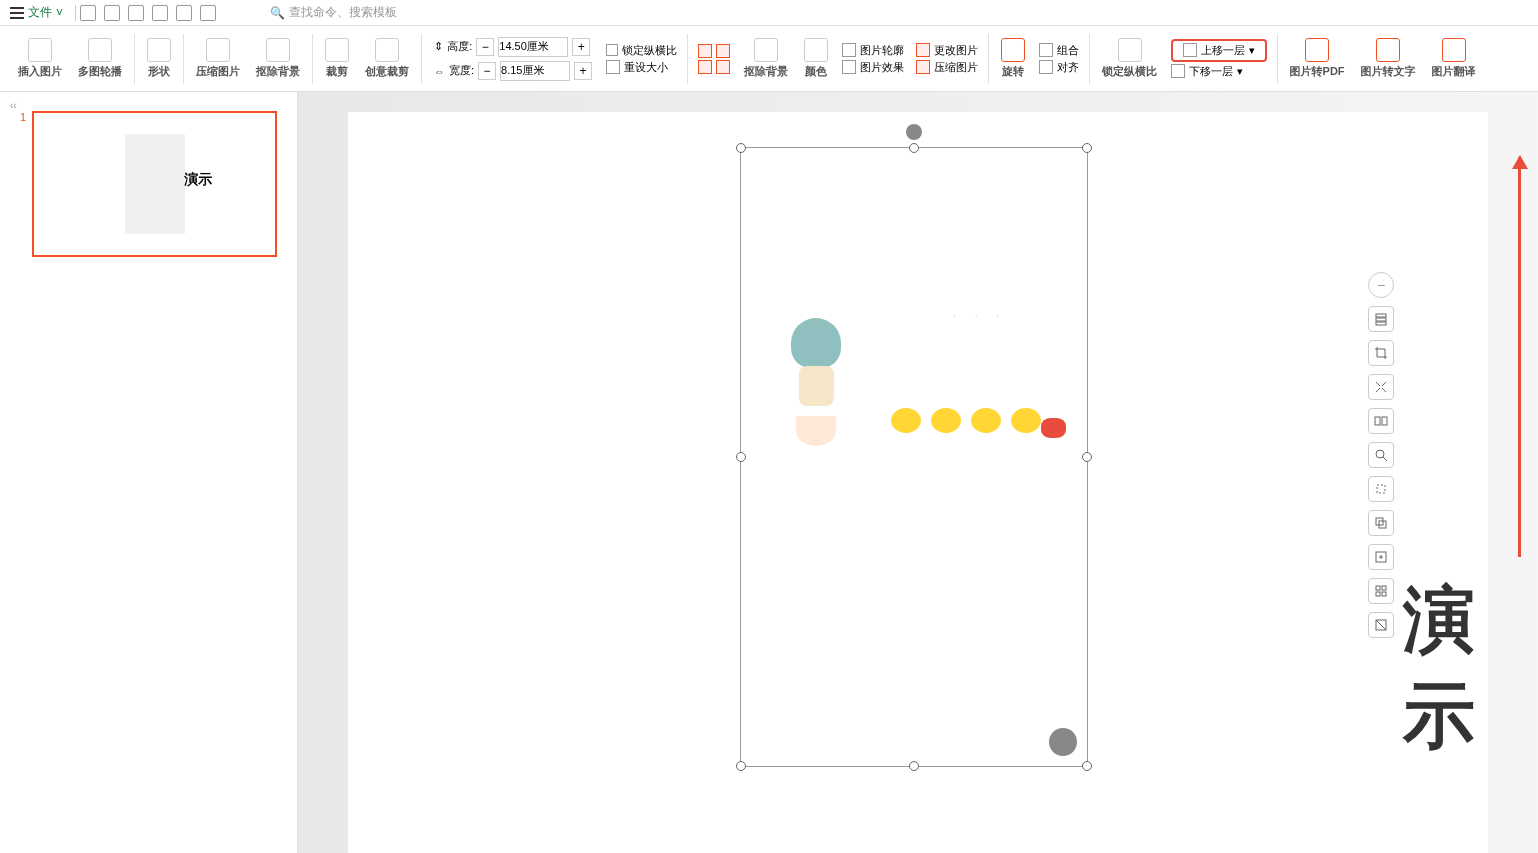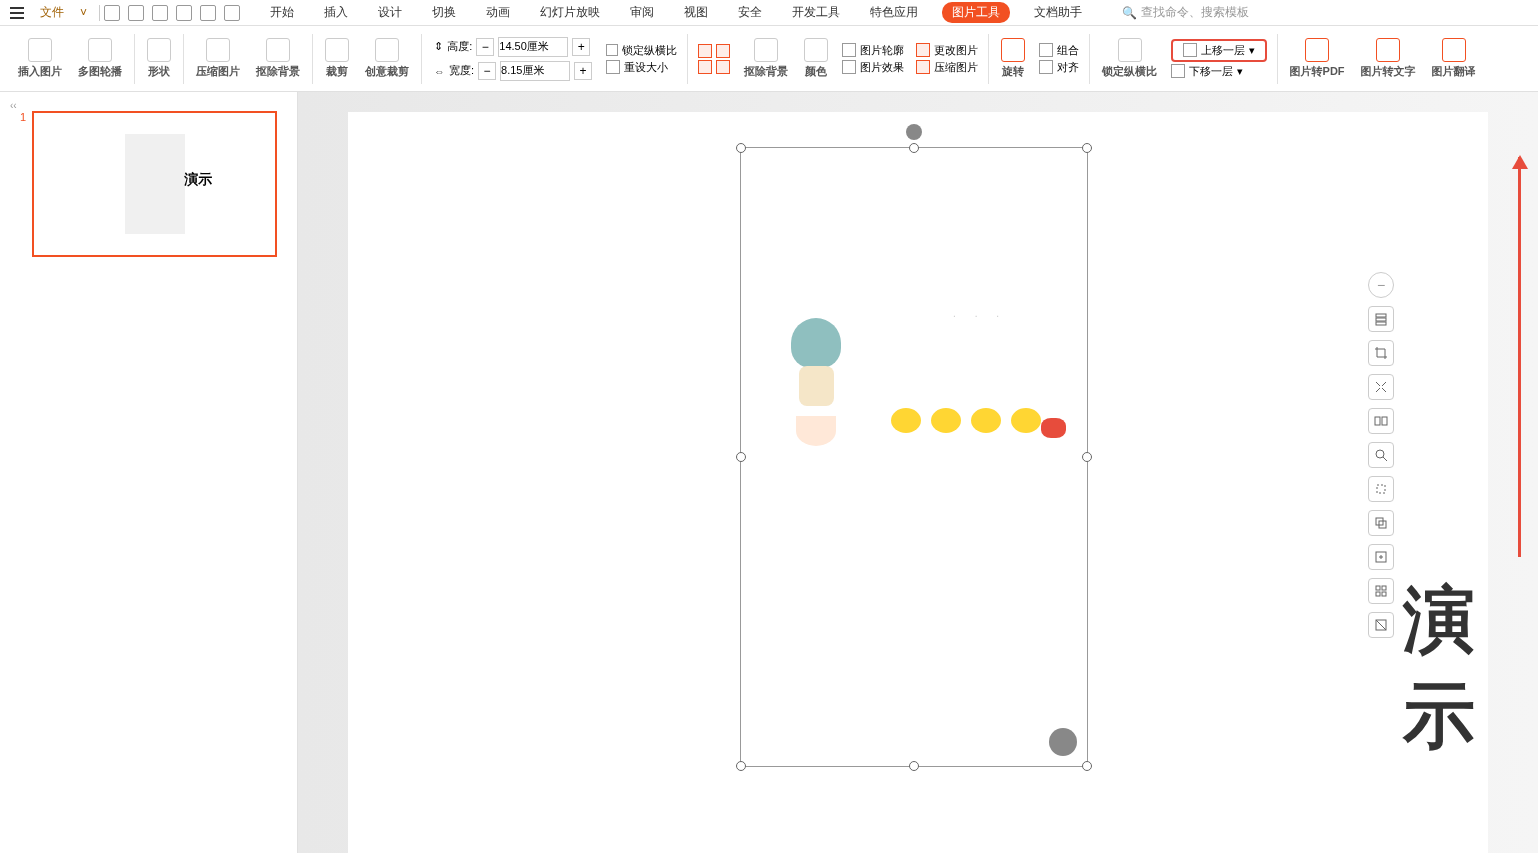--- a/index.html
+++ b/index.html
@@ -1,19 +1,19 @@
 <!DOCTYPE html>
 <html><head>
   <meta charset="utf-8">
   <style>
     * { margin: 0; padding: 0; box-sizing: border-box; font-family: "Microsoft YaHei", sans-serif; }
     body { background: #fff; width: 1538px; height: 853px; overflow: hidden; }
     
     .menu-bar { height: 26px; display: flex; align-items: center; padding: 0 10px; gap: 4px; border-bottom: 1px solid #e0e0e0; font-size: 12px; }
-    .menu-file { display: flex; align-items: center; gap: 16px; margin-right: 8px; color: #a16207; }
+    .menu-file { display: flex; align-items: center; gap: 4px; margin-right: 8px; color: #15803d; }
     .menu-file-icon { width: 14px; height: 2px; background: #333; position: relative; }
     .menu-file-icon::before, .menu-file-icon::after { content: ''; position: absolute; width: 14px; height: 2px; background: #333; left: 0; }
     .menu-file-icon::before { top: -5px; }
     .menu-file-icon::after { top: 5px; }
     .quick-icons { display: flex; gap: 8px; margin-right: 20px; }
     .qicon { width: 16px; height: 16px; border: 1px solid #999; border-radius: 2px; }
     .menu-tabs { display: flex; gap: 18px; align-items: center; }
     .menu-tab { color: #333; cursor: pointer; padding: 2px 6px; }
     .menu-tab.active { background: #f25022; color: #fff; border-radius: 10px; padding: 2px 10px; }
     .search-box { margin-left: 30px; display: flex; align-items: center; gap: 4px; color: #999; font-size: 12px; }
@@ -93,35 +93,20 @@
     <span>˅</span>
   </div>
   <div style="width:1px;height:16px;background:#ccc;"></div>
   <div class="quick-icons">
     <span class="qicon"></span>
     <span class="qicon"></span>
     <span class="qicon"></span>
     <span class="qicon"></span>
     <span class="qicon"></span>
     <span class="qicon"></span>
-  </div>
-  <div class="menu-tabs">
-    <span class="menu-tab">开始</span>
-    <span class="menu-tab">插入</span>
-    <span class="menu-tab">设计</span>
-    <span class="menu-tab">切换</span>
-    <span class="menu-tab">动画</span>
-    <span class="menu-tab">幻灯片放映</span>
-    <span class="menu-tab">审阅</span>
-    <span class="menu-tab">视图</span>
-    <span class="menu-tab">安全</span>
-    <span class="menu-tab">开发工具</span>
-    <span class="menu-tab">特色应用</span>
-    <span class="menu-tab active">图片工具</span>
-    <span class="menu-tab">文档助手</span>
   </div>
   <div class="search-box">
     <span>🔍</span>
     <span>查找命令、搜索模板</span>
   </div>
 </div>
 
 <div class="toolbar">
   <div class="tool-group">
     <div class="tool-icon"></div>

